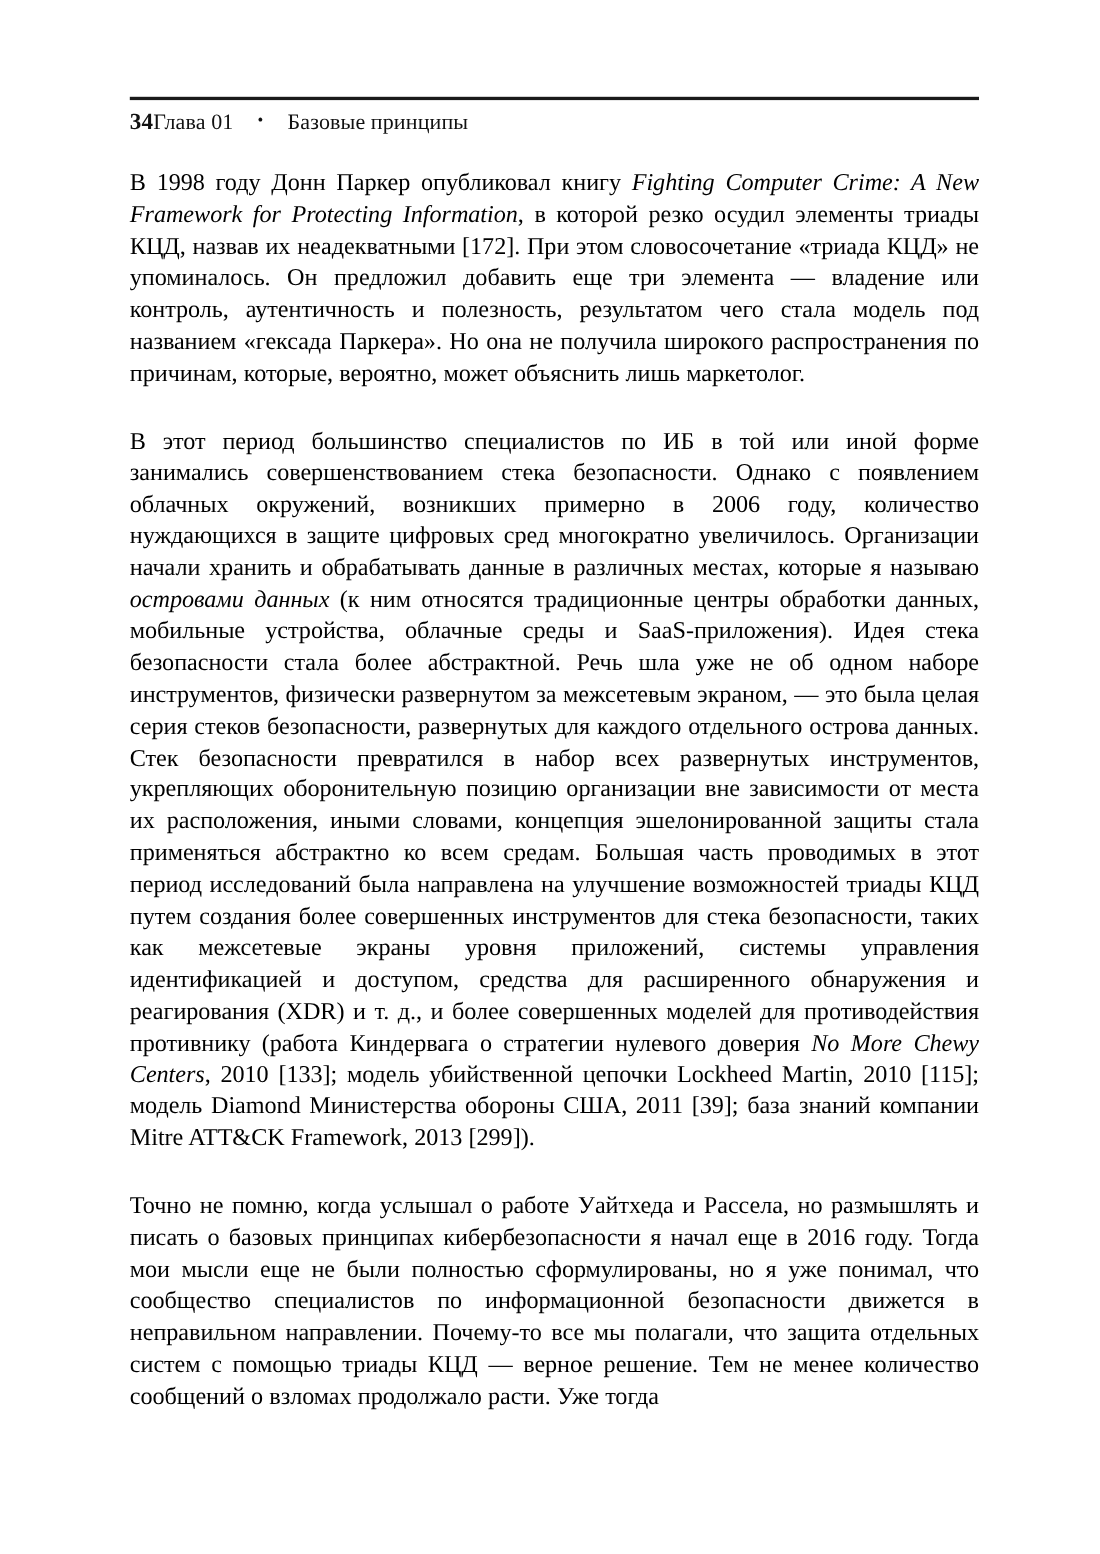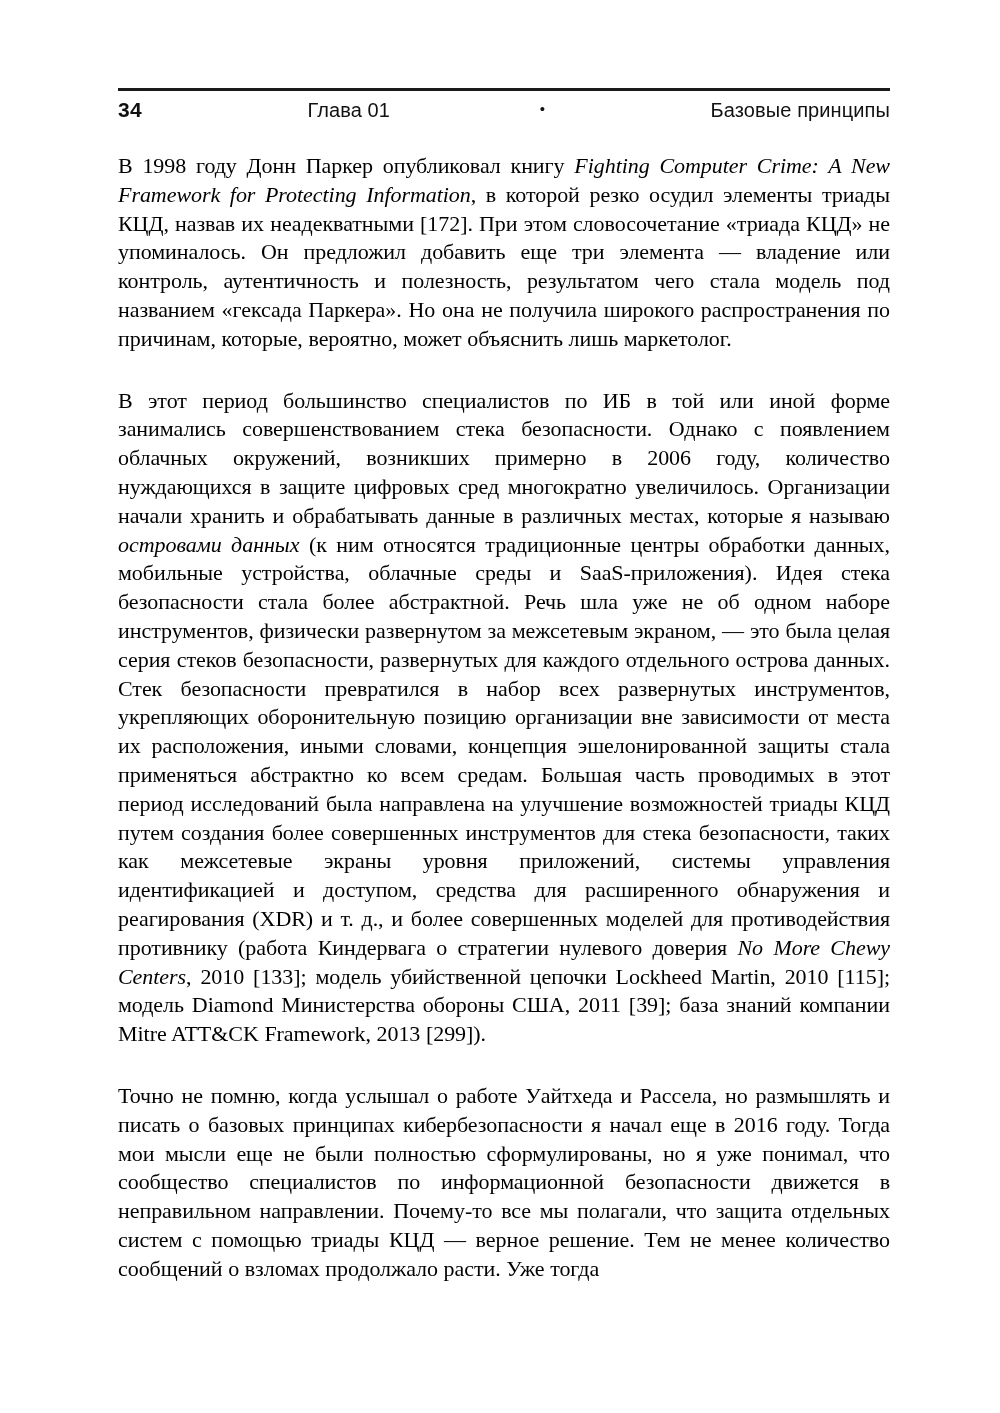--- a/index.html
+++ b/index.html
@@ -34,46 +34,44 @@
     background: #1a1a1a;
   }
 
   .running-head {
     position: absolute;
     left: 118px;
     top: 96px;
     width: 772px;
     display: flex;
     align-items: baseline;
-    font-family: Liberation Sans, sans-serif;
+    font-family: Liberation Serif, serif;
     font-size: 20px;
     line-height: 28px;
     color: #111111;
     white-space: nowrap;
-    justify-content: space-between;
   }
   .folio {
     font-weight: 700;
     font-size: 21px;
     letter-spacing: 0.2px;
   }
   .chapter-label {
-    margin-left: 38px;
     font-weight: 400;
     letter-spacing: 0.1px;
   }
   .head-bullet {
     margin-left: 22px;
     font-size: 15px;
     line-height: 28px;
     position: relative;
     top: -3px;
   }
   .chapter-title {
-    margin-left: 38px;
+    margin-left: 22px;
     font-weight: 400;
     letter-spacing: 0.1px;
   }
 
   
   .textblock {
     position: absolute;
     left: 118px;
     top: 152px;
     width: 772px;

